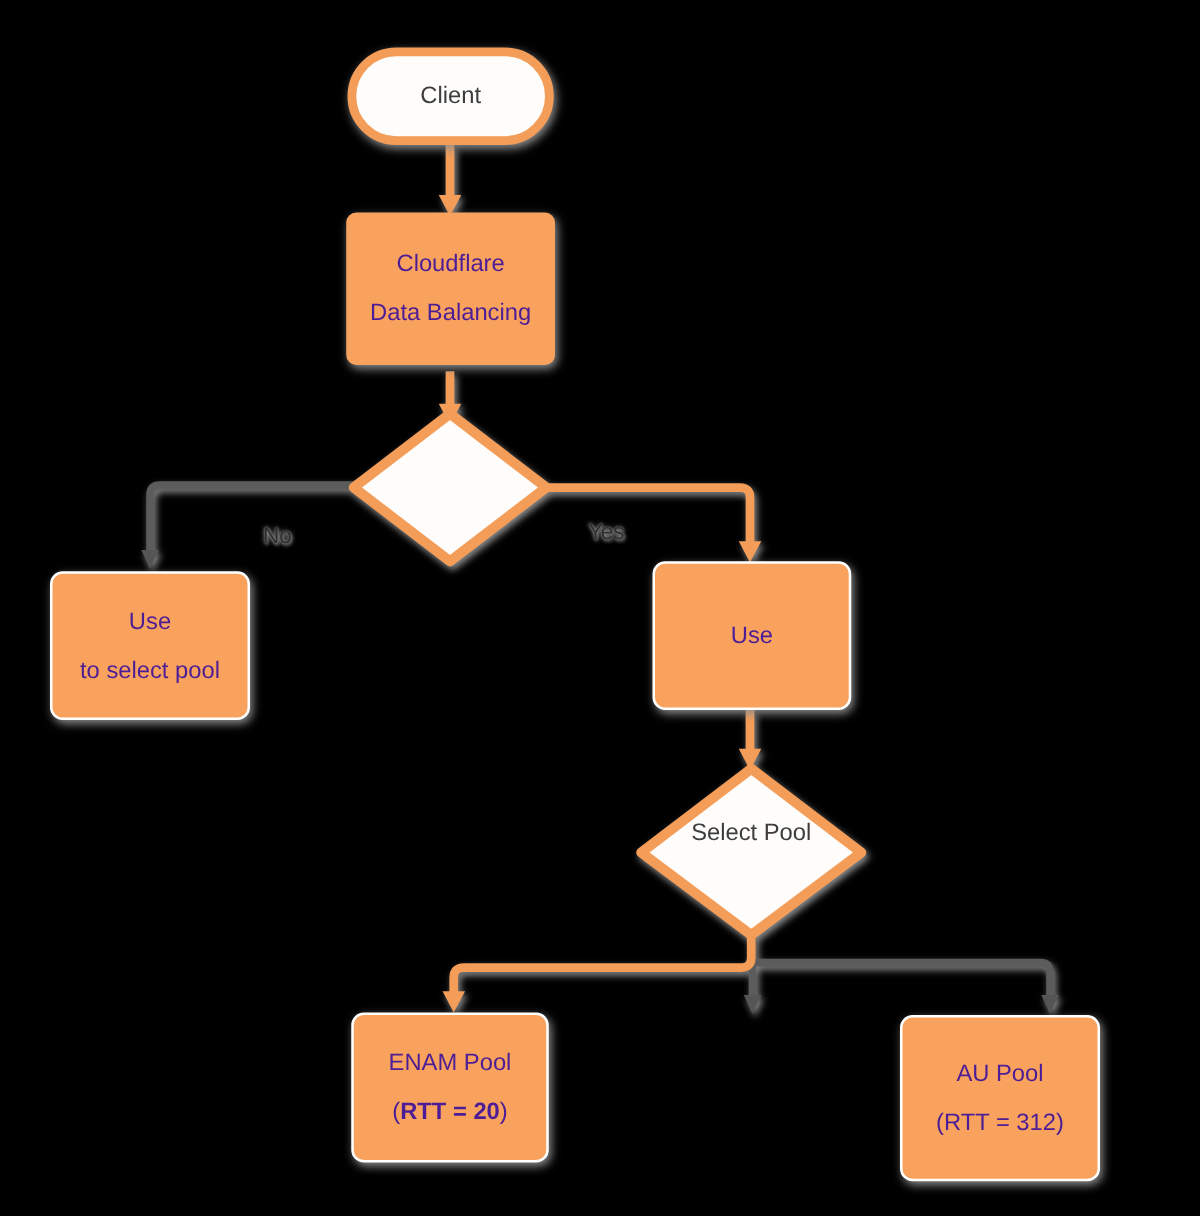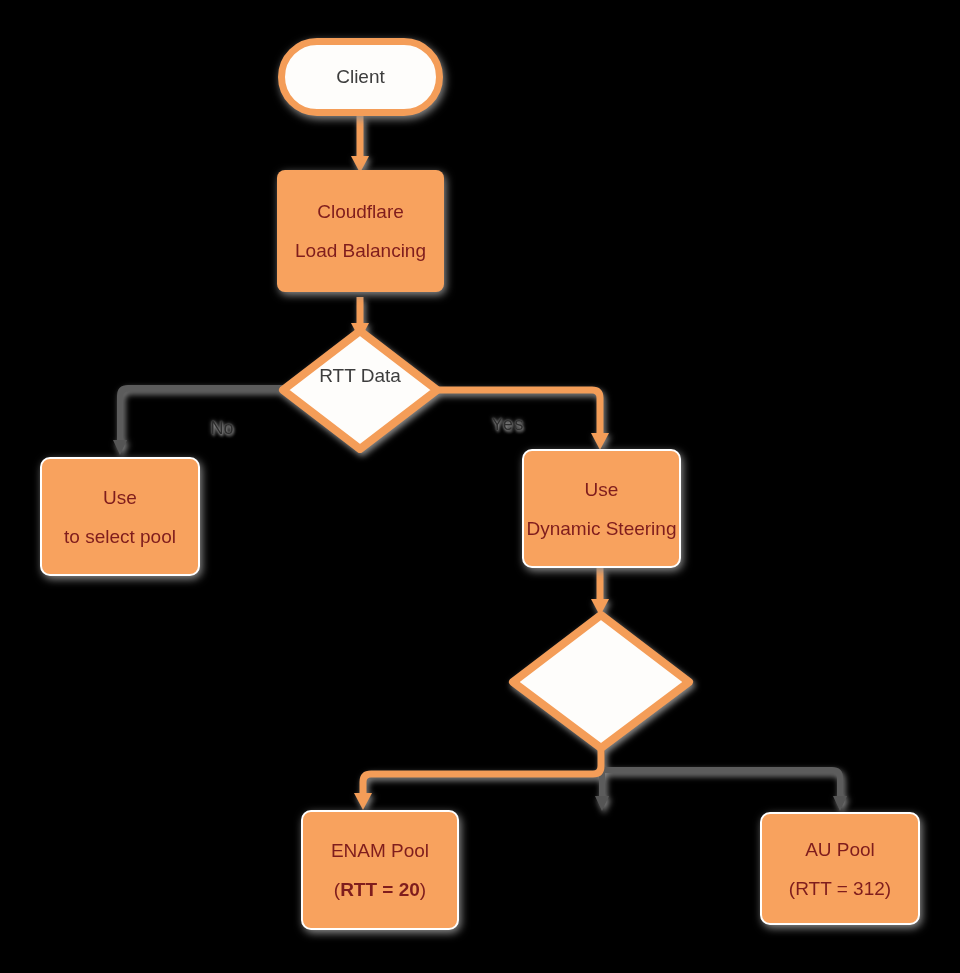--- a/index.html
+++ b/index.html
@@ -28,21 +28,21 @@
     display: flex;
     flex-direction: column;
     align-items: center;
     justify-content: center;
     text-align: center;
     box-sizing: border-box;
     filter: drop-shadow(2px 3px 4px #8d8d8d);
   }
   .orange-box {
     background: #F8A25E;
-    color: #7f1d1d;
+    color: #4c1d95;
     border: 2px solid #FFFFFF;
     border-radius: 10px;
     font-size: 19px;
     line-height: 27px;
     gap: 12px;
   }
   .no-border {
     border: none;
     border-radius: 8px;
   }
@@ -106,47 +106,46 @@
     <polygon points="360,331 437,390 360,449 283,390" fill="#FEFDFB" stroke="#F49D58" stroke-width="8" stroke-linejoin="round"></polygon>
     <polygon points="601,615 689,682 601,748 513,682" fill="#FEFDFB" stroke="#F49D58" stroke-width="8" stroke-linejoin="round"></polygon>
   </svg>
 
   <div class="node client-pill" style="left:278px; top:38px; width:165px; height:78px;">
     <span class="line">Client</span>
   </div>
 
   <div class="node orange-box no-border" style="left:277px; top:170px; width:167px; height:122px;">
     <span class="line">Cloudflare</span>
-    <span class="line">Load Balancing</span>
+    <span class="line">Data Balancing</span>
   </div>
 
   <div class="diamond-label" style="left:283px; top:362px; width:154px;">
-    <span class="line">RTT Data</span>
   </div>
 
   <div class="edge-label" style="left:198px; top:374px; width:48px;">No</div>
-  <div class="edge-label" style="left:484px; top:371px; width:48px;font-family:Liberation Mono, monospace;">Yes</div>
+  <div class="edge-label" style="left:461px; top:371px; width:48px;">Yes</div>
 
   <div class="node orange-box" style="left:40px; top:457px; width:160px; height:119px;">
     <span class="line">Use</span>
     <span class="line">to select pool</span>
   </div>
 
   <div class="node orange-box" style="left:522px; top:449px; width:159px; height:119px;">
     <span class="line">Use</span>
-    <span class="line">Dynamic Steering</span>
   </div>
 
   <div class="diamond-label" style="left:511px; top:653px; width:180px;">
+    <span class="line">Select Pool</span>
   </div>
 
-  <div class="node orange-box" style="left:281px; top:810px; width:158px; height:120px;margin-left:20px;">
+  <div class="node orange-box" style="left:281px; top:810px; width:158px; height:120px;">
     <span class="line">ENAM Pool</span>
     <span class="line"><span>(</span><span class="bold">RTT = 20</span><span>)</span></span>
   </div>
 
 
-  <div class="node orange-box" style="left:760px; top:812px; width:160px; height:113px;">
+  <div class="node orange-box" style="left:720px; top:812px; width:160px; height:133px;">
     <span class="line">AU Pool</span>
     <span class="line">(RTT = 312)</span>
   </div>
 
 </div>
 
 </body></html>

